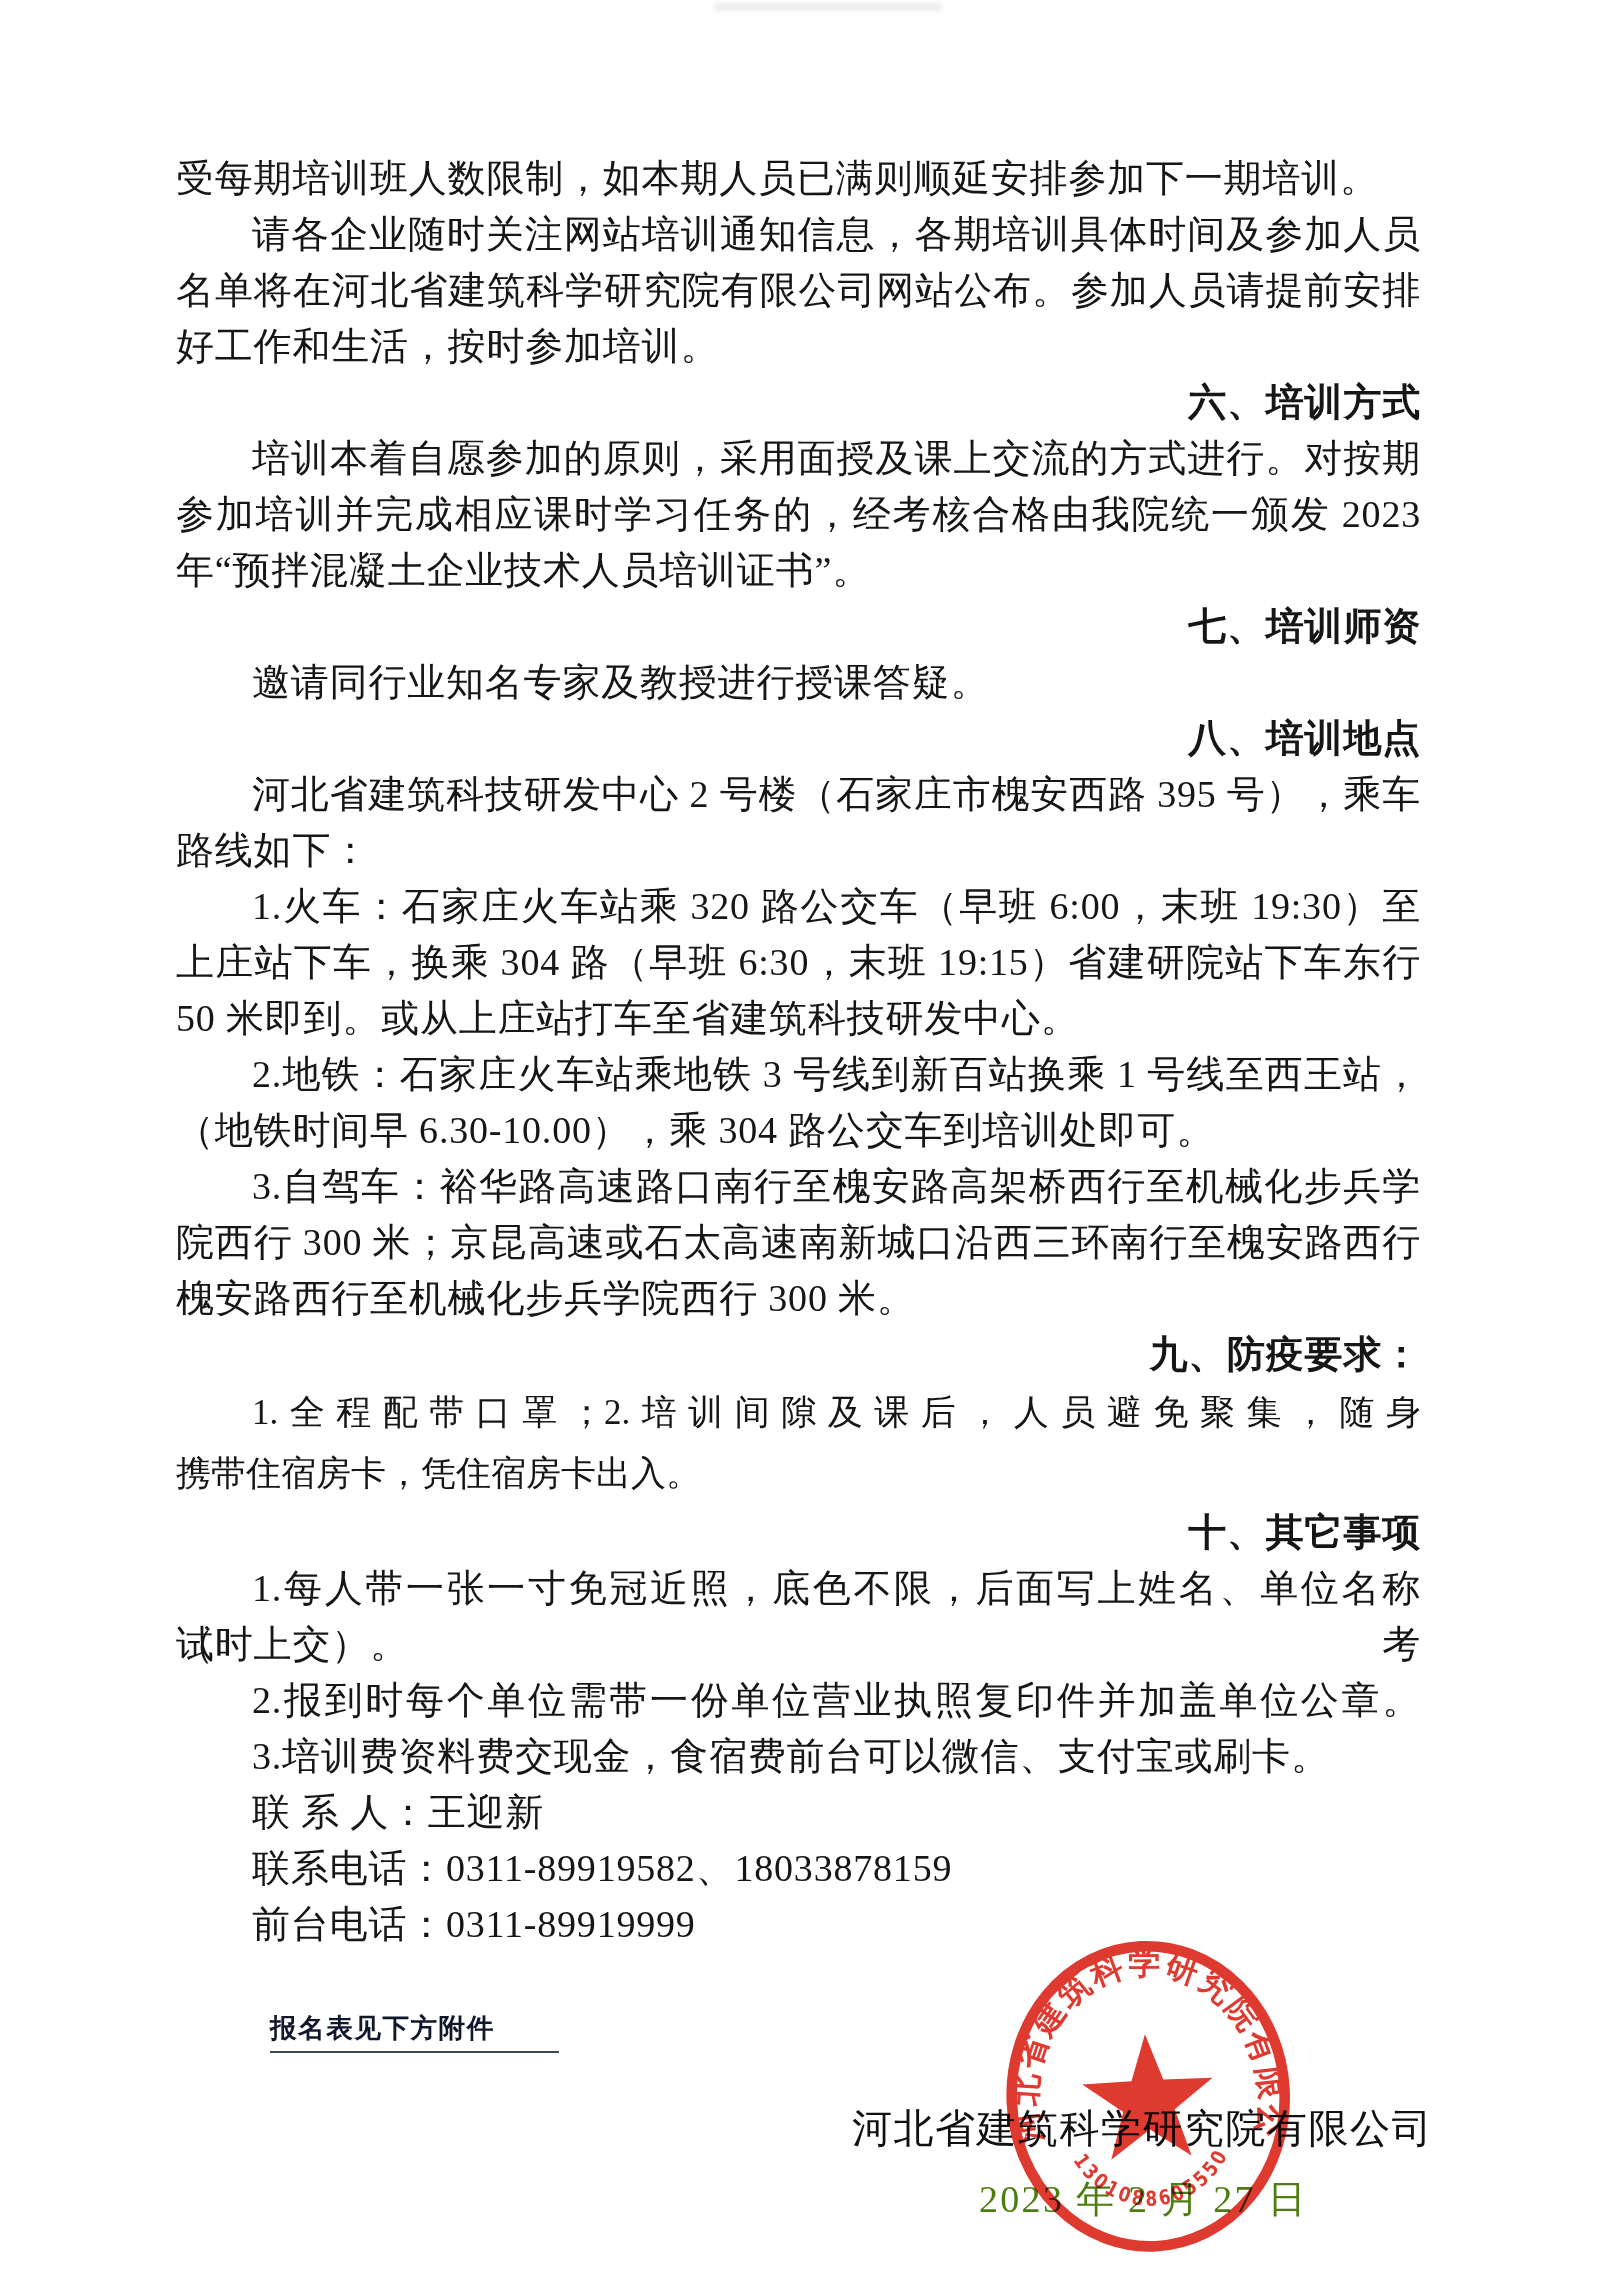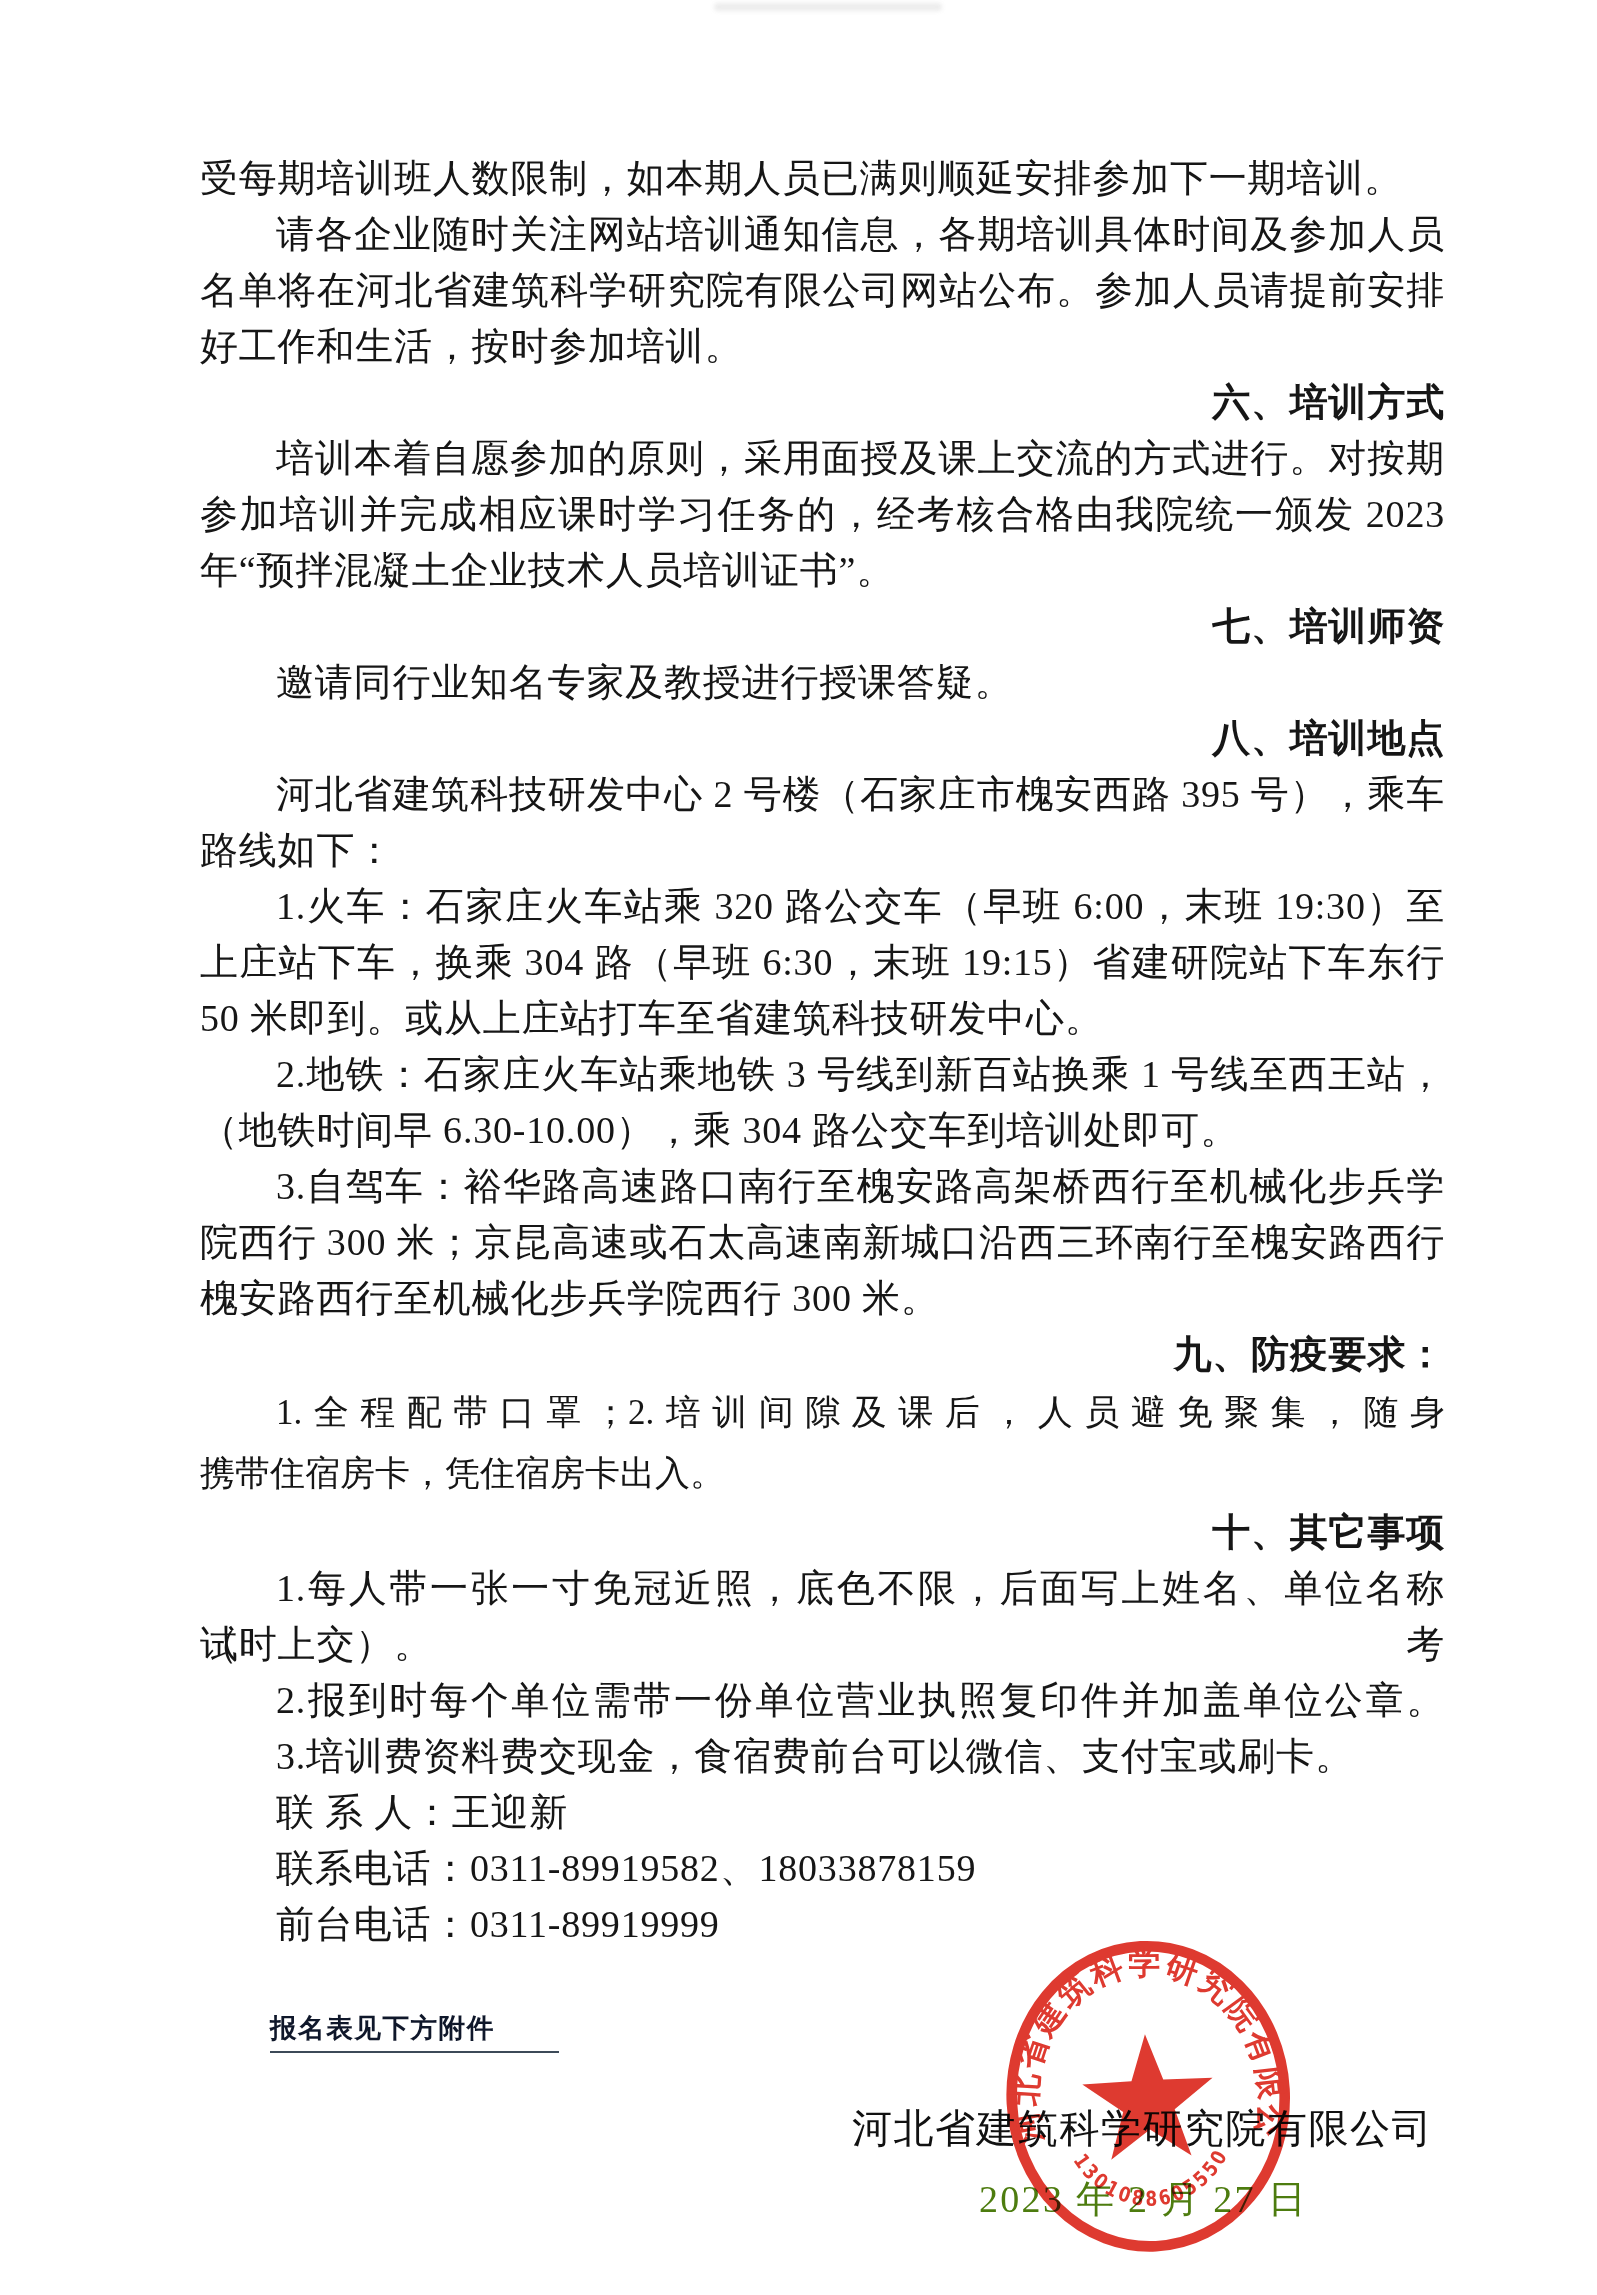--- a/index.html
+++ b/index.html
@@ -3,21 +3,21 @@
 <meta charset="utf-8">
 <style>
   html,body{margin:0;padding:0;}
   body{
     width:1597px;height:2295px;position:relative;overflow:hidden;
     background:#ffffff;
     font-family:"Liberation Serif","DejaVu Serif",serif;
     color:#161616;
   }
   #doc-lines{
-    position:absolute;left:176px;top:150px;width:1245px;margin-left:24px;
+    position:absolute;left:176px;top:150px;width:1245px;
   }
   .line{
     font-size:38px;line-height:56px;height:56px;
     white-space:nowrap;letter-spacing:0.8px;
   }
   .line.fill{white-space:normal;text-align:justify;text-align-last:justify;font-family:Liberation Serif, serif;}
   .line.indent{text-indent:76px;}
   .line.bold{font-weight:bold;text-align:right;}
   .line.big{font-size:35px;line-height:61px;height:61px;letter-spacing:0;}
   .u-wavy{

